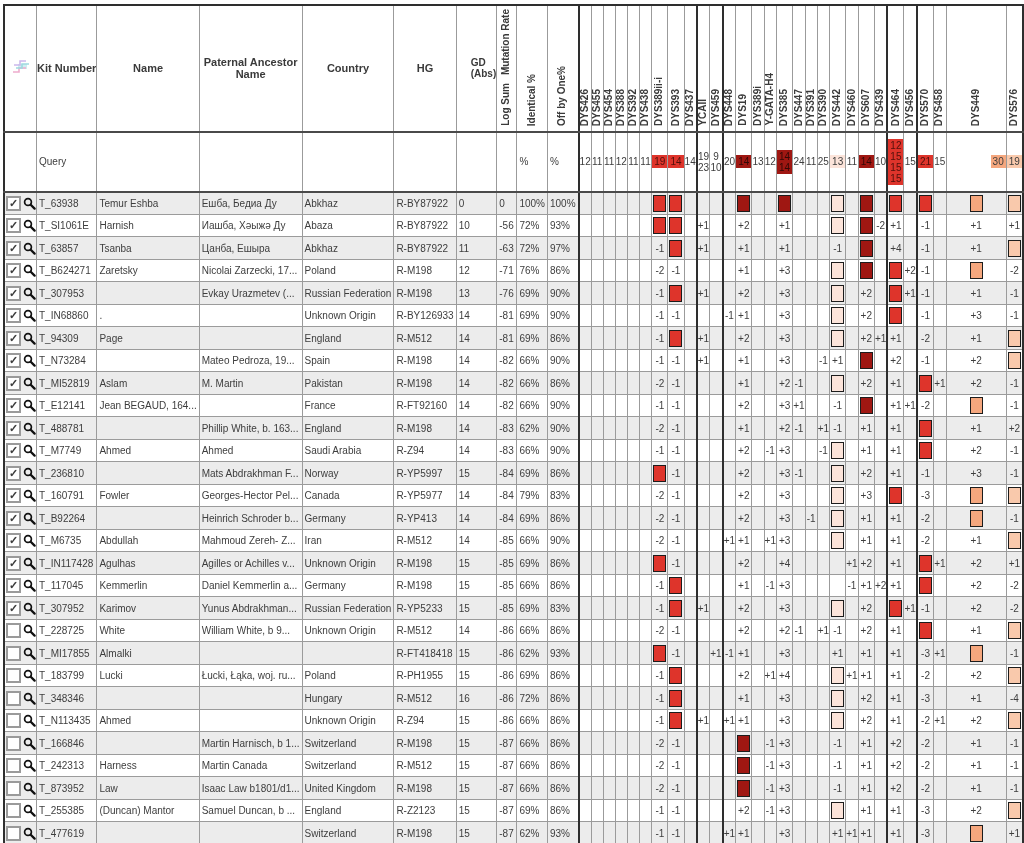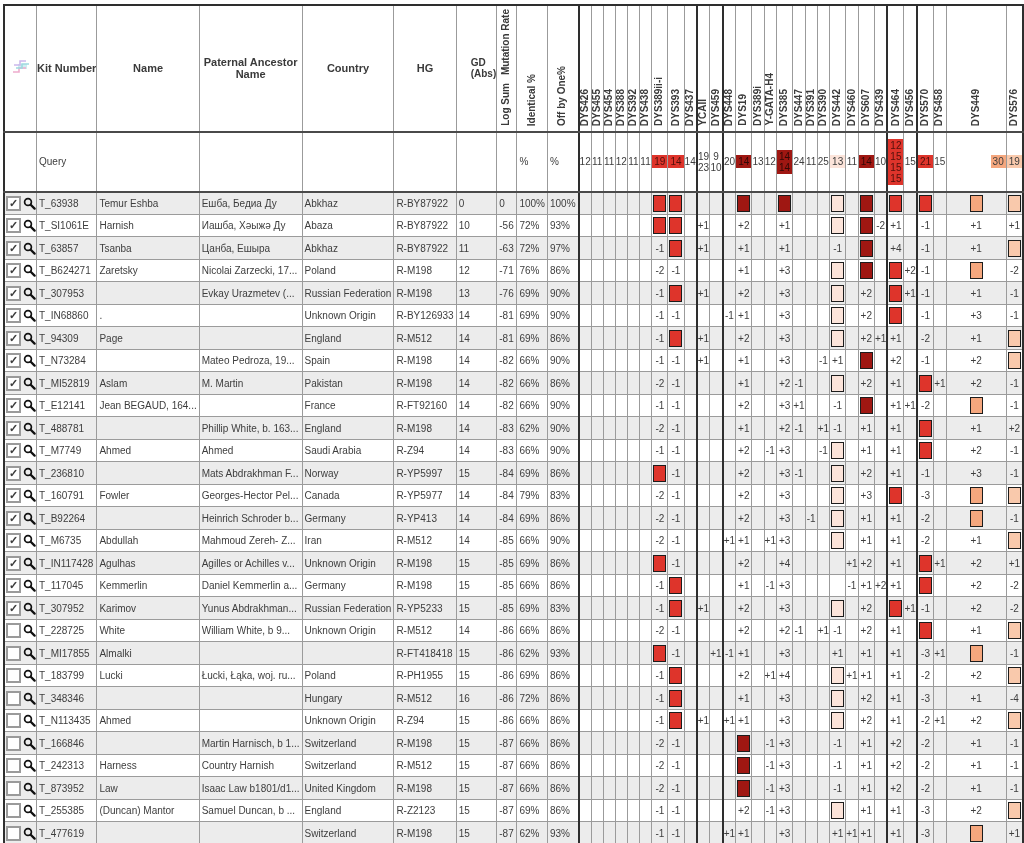--- a/index.html
+++ b/index.html
@@ -1422,21 +1422,21 @@
               <span>
                 <svg class="mag" width="13" height="13" viewBox="0 0 13 13">
                   <circle cx="5" cy="5" r="3.4" fill="none" stroke="#111" stroke-width="1.7"></circle>
                   <line x1="7.7" y1="7.7" x2="11.6" y2="11.6" stroke="#111" stroke-width="2.3" stroke-linecap="round"></line>
                 </svg>
               </span>
             </div>
           </td>
           <td class="txt">T_242313</td>
           <td class="txt">Harness</td>
-          <td class="txt">Country Harnish</td>
+          <td class="txt">Martin Canada</td>
           <td class="txt">Switzerland</td>
           <td class="txt">R-M512</td>
           <td class="txt">15</td>
           <td class="txt">-87</td>
           <td class="txt">66%</td>
           <td class="txt">86%</td>
           <td class="mk g"></td>
           <td class="mk"></td>
           <td class="mk"></td>
           <td class="mk"></td>

